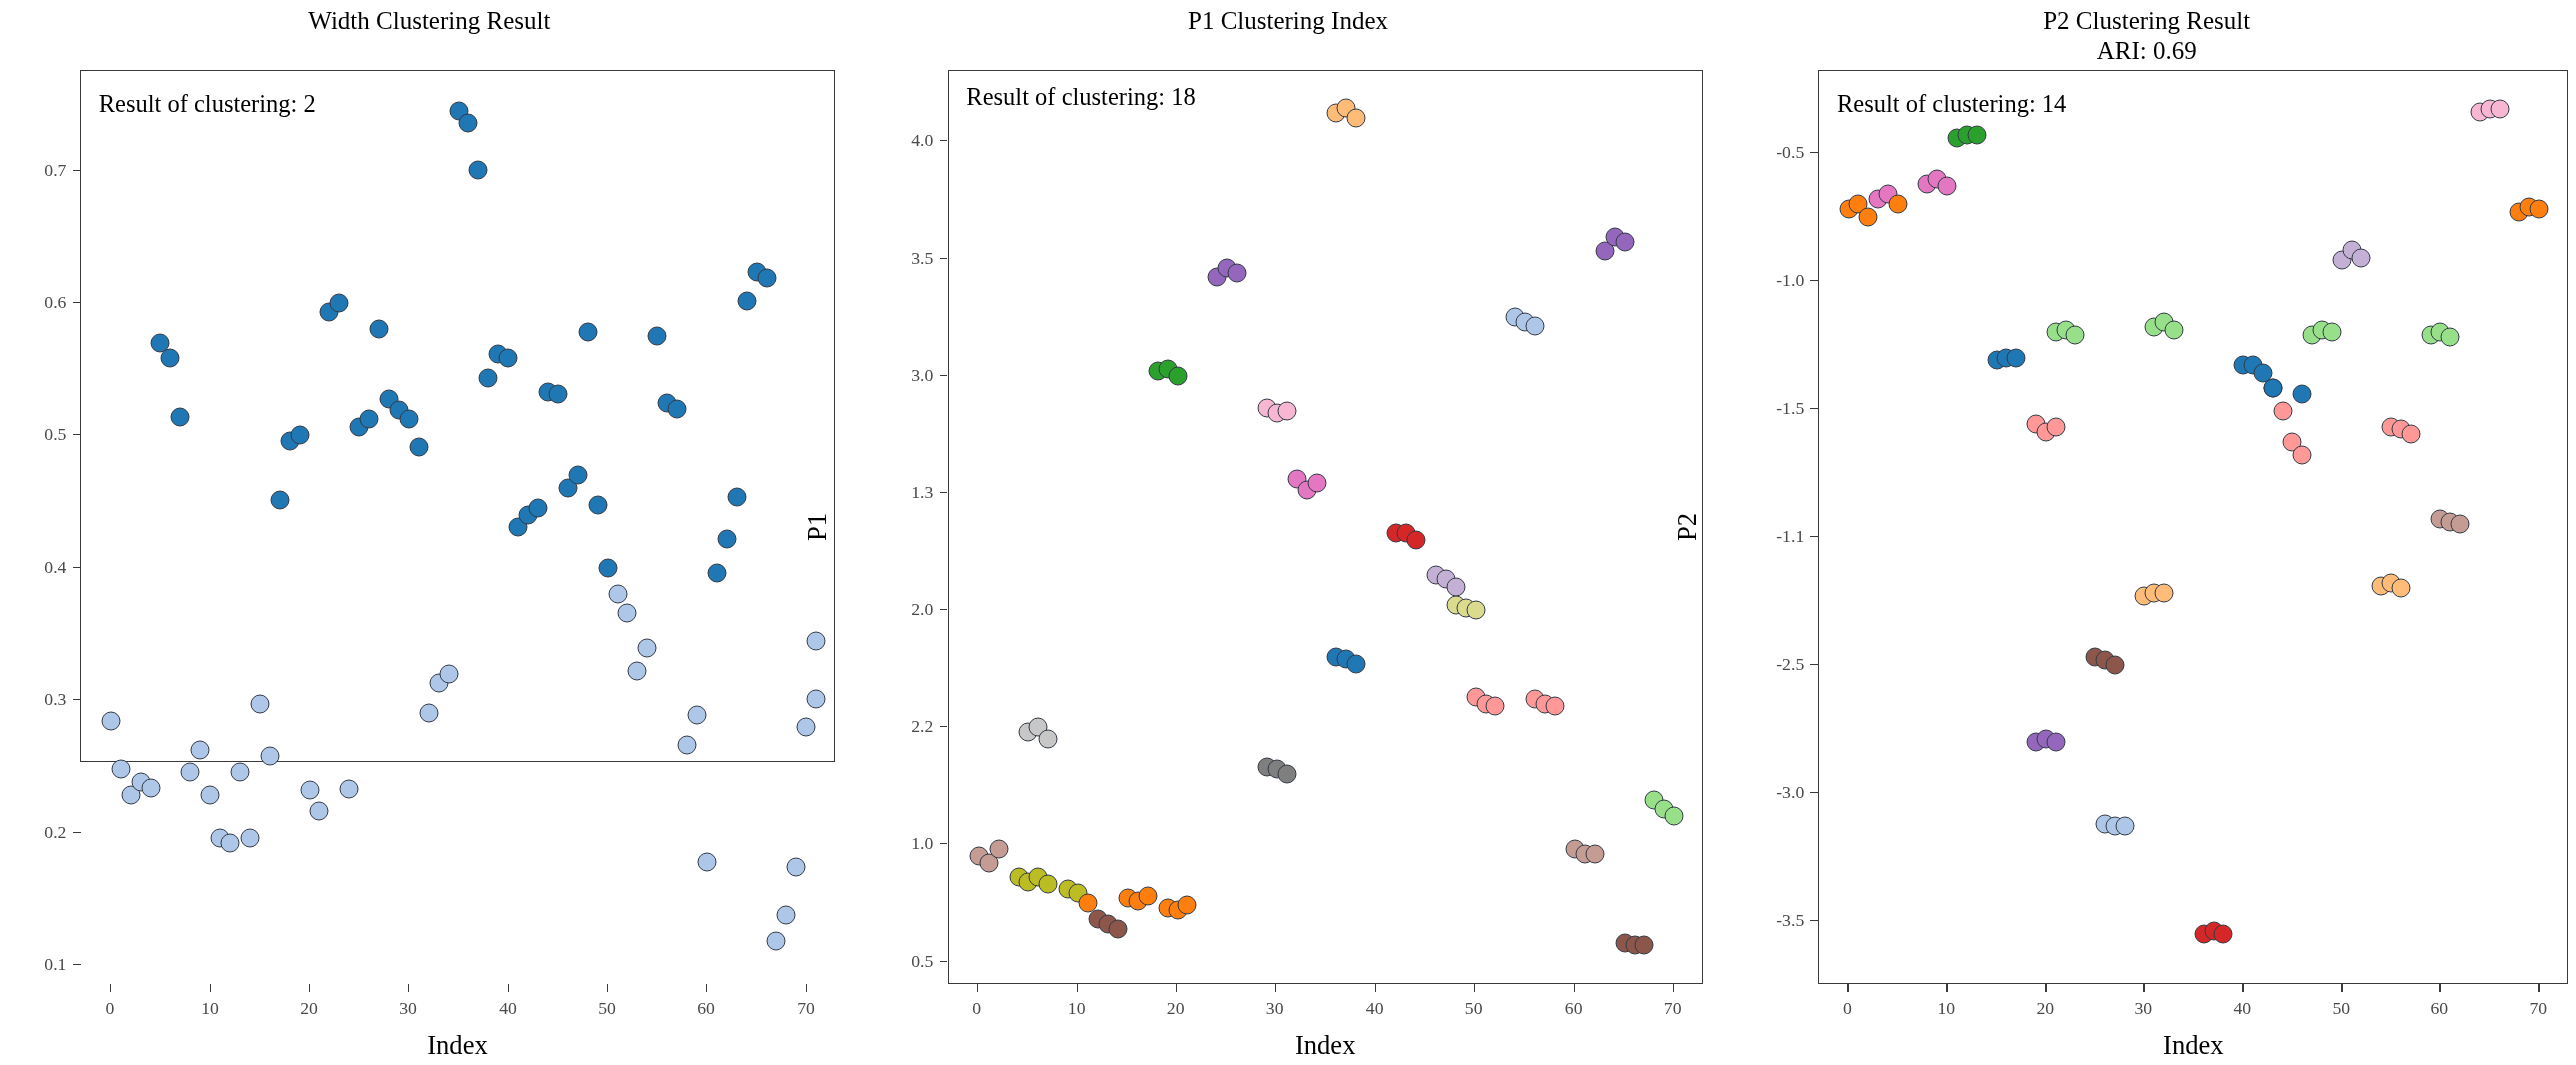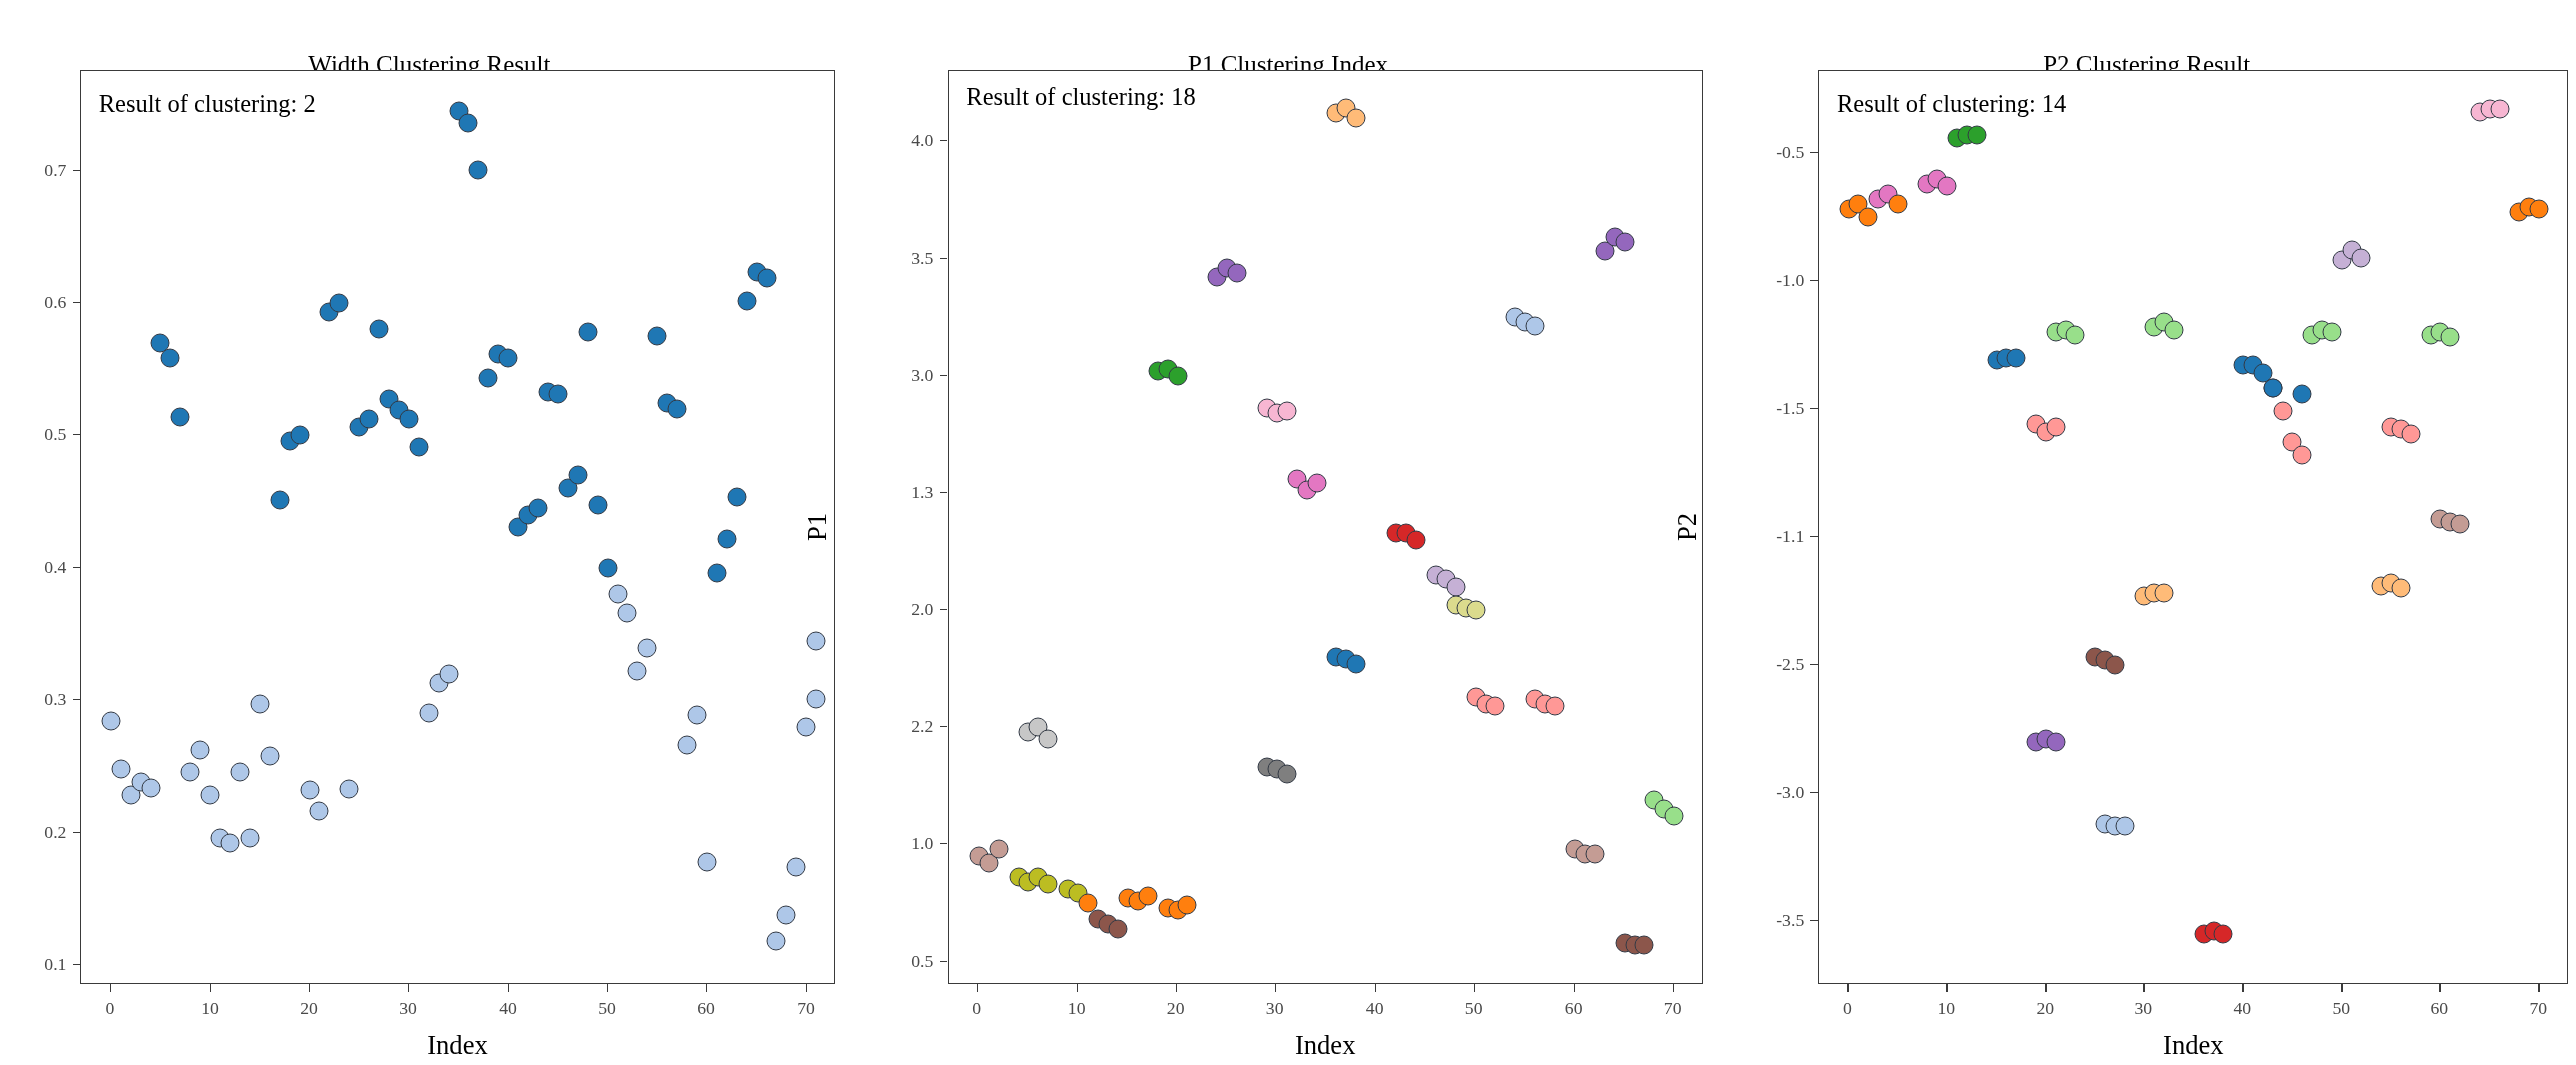--- a/index.html
+++ b/index.html
@@ -1,20 +1,20 @@
 <!DOCTYPE html>
 <html style="font-size:11px"><head>
 <meta charset="utf-8">
 <style>
   html,body{margin:0;padding:0;background:#ffffff;}
   body{width:2576px;height:1065px;font-family:"Liberation Serif",serif;overflow:hidden;}
   .figure{width:2576px;height:1065px;display:flex;flex-direction:row;}
   .panel{position:relative;width:859px;height:1065px;}
   .panel-title{position:absolute;left:0;right:0;top:5.5px;text-align:center;
-    font-size:25px;line-height:1.22;color:#000;font-family:"Liberation Serif",serif;margin-top:44px;}
+    font-size:25px;line-height:1.22;color:#000;font-family:"Liberation Serif",serif;}
   .panel-title .ari{display:block;}
   
   .plot-area{position:absolute;border:1.4px solid #3a3a3a;background:#fff;box-sizing:border-box;}
   .annot{position:absolute;font-size:24.5px;color:#000;white-space:nowrap;
     font-family:"Liberation Serif",serif;}
   .pt{position:absolute;border-radius:50%;box-sizing:border-box;
       border:1.4px solid #333a45;transform:translate(-50%,-50%);}
   .tick{position:absolute;background:#3a3a3a;}
   .ytick{width:7.5px;height:1.4px;}
   .xtick{width:1.4px;height:7.5px;}
@@ -27,21 +27,21 @@
   .yaxis-label{position:absolute;font-size:26.6px;color:#000;
     font-family:"Liberation Serif",serif;transform-origin:50% 50%;
     transform:translate(-50%,-50%) rotate(-90deg);white-space:nowrap;}
 </style>
 </head>
 <body>
 
 <div class="figure" id="figure">
     <div class="panel">
       <div class="panel-title"><span>Width Clustering Result</span></div>
-      <div class="plot-area" style="left: 80px; top: 70px; width: 755px; height: 914px;">
+      <div class="plot-area" style="left: 80px; top: 70px; width: 755px; height: 692px;">
         <div class="annot" style="left: 17.7px; top: 19px;">Result of clustering: 2</div>
         <div class="pt" style="left: 30px; top: 650px; width: 19px; height: 19px; background: rgb(174, 199, 232);"></div>
         <div class="pt" style="left: 40px; top: 698px; width: 19px; height: 19px; background: rgb(174, 199, 232);"></div>
         <div class="pt" style="left: 50px; top: 724px; width: 19px; height: 19px; background: rgb(174, 199, 232);"></div>
         <div class="pt" style="left: 60px; top: 711px; width: 19px; height: 19px; background: rgb(174, 199, 232);"></div>
         <div class="pt" style="left: 70px; top: 717px; width: 19px; height: 19px; background: rgb(174, 199, 232);"></div>
         <div class="pt" style="left: 79px; top: 272px; width: 19px; height: 19px; background: rgb(31, 119, 180);"></div>
         <div class="pt" style="left: 89px; top: 287px; width: 19px; height: 19px; background: rgb(31, 119, 180);"></div>
         <div class="pt" style="left: 99px; top: 346px; width: 19px; height: 19px; background: rgb(31, 119, 180);"></div>
         <div class="pt" style="left: 109px; top: 701px; width: 19px; height: 19px; background: rgb(174, 199, 232);"></div>

